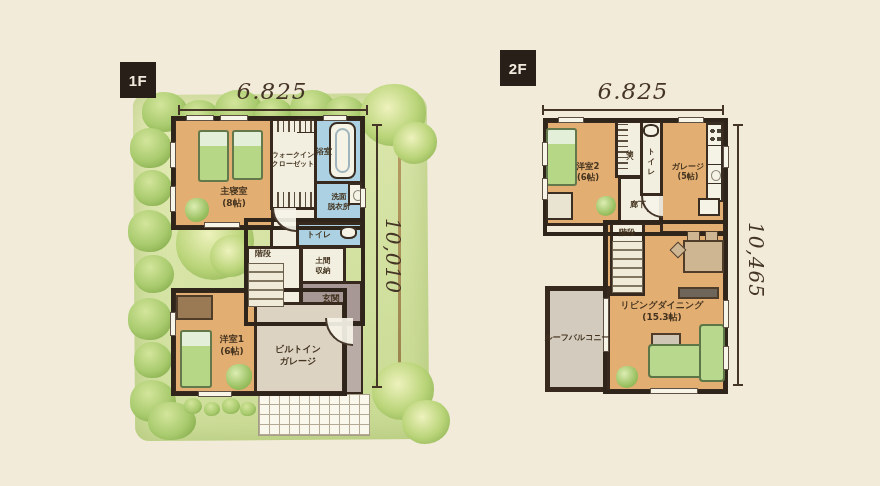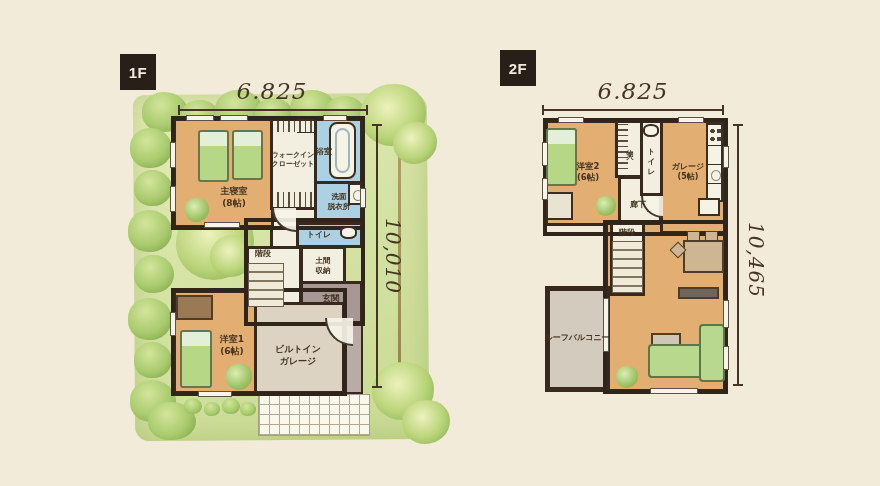--- a/index.html
+++ b/index.html
@@ -134,21 +134,21 @@
   <div class="win" style="left:50px;top:92px;width:6px;height:26px"></div>
   <div class="win" style="left:50px;top:136px;width:6px;height:26px"></div>
   <div class="win" style="left:84px;top:172px;width:36px;height:6px"></div>
   <div class="win" style="left:66px;top:65px;width:28px;height:6px"></div>
   <div class="win" style="left:100px;top:65px;width:28px;height:6px"></div>
   <div class="win" style="left:203px;top:65px;width:24px;height:6px"></div>
   <div class="win" style="left:240px;top:138px;width:6px;height:20px"></div>
   <div class="win" style="left:50px;top:262px;width:6px;height:24px"></div>
   <div class="win" style="left:78px;top:341px;width:34px;height:6px"></div>
 
-  <div class="badge" style="left:0;top:4px">1F</div>
+  <div class="badge" style="left:0;top:12px">1F</div>
   <div class="rlabel" style="left:114px;top:148px;font-size:9px">主寝室
 (8帖)</div>
   <div class="rlabel" style="left:173px;top:110px;font-size:7px">ウォークイン
 クローゼット</div>
   <div class="rlabel" style="left:204px;top:102px;font-size:8px">浴室</div>
   <div class="rlabel" style="left:219px;top:152px;font-size:7.5px">洗面
 脱衣所</div>
   <div class="rlabel" style="left:199px;top:185px;font-size:8px">トイレ</div>
   <div class="rlabel" style="left:143px;top:204px;font-size:8px">階段</div>
   <div class="rlabel" style="left:203px;top:216px;font-size:7.5px">土間
@@ -212,14 +212,16 @@
 
   <div class="badge" style="left:0;top:0">2F</div>
   <div class="rlabel" style="left:88px;top:122px;font-size:8.5px">洋室2
 (6帖)</div>
   <div class="rlabel vert" style="left:129px;top:96px;font-size:7px">物入</div>
   <div class="rlabel vert" style="left:151px;top:108px;font-size:7.5px">トイレ</div>
   <div class="rlabel" style="left:188px;top:122px;font-size:8px">ガレージ
 (5帖)</div>
   <div class="rlabel" style="left:138px;top:155px;font-size:8px">廊下</div>
   <div class="rlabel" style="left:127px;top:183px;font-size:8px">階段</div>
+  <div class="rlabel" style="left:162px;top:262px;font-size:9px">リビングダイニング
+(15.3帖)</div>
   <div class="rlabel" style="left:77px;top:288px;font-size:8px">ルーフバルコニー</div>
 </div>
 
 </body></html>

